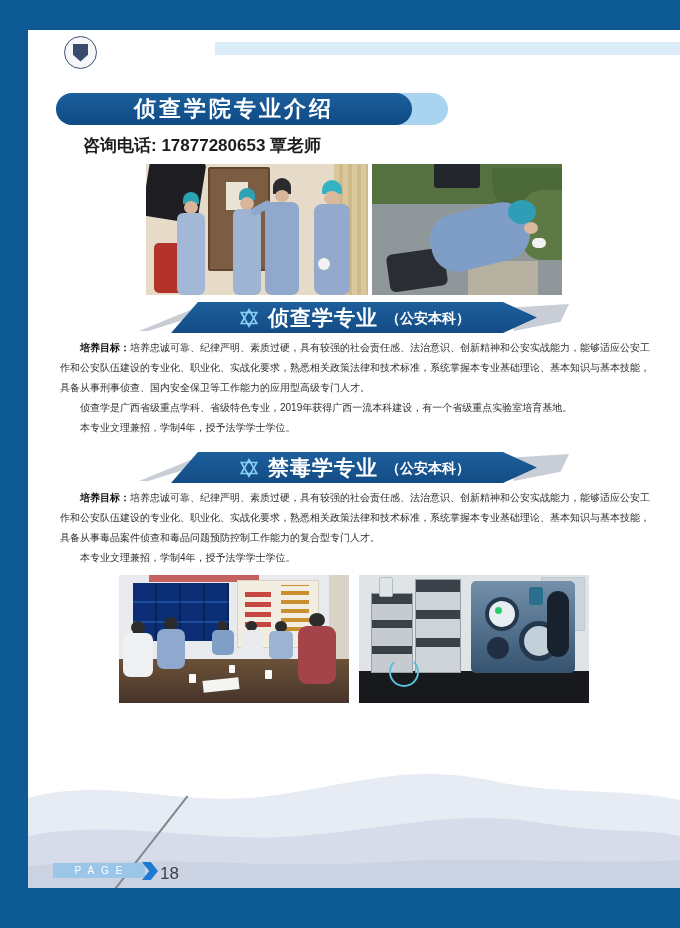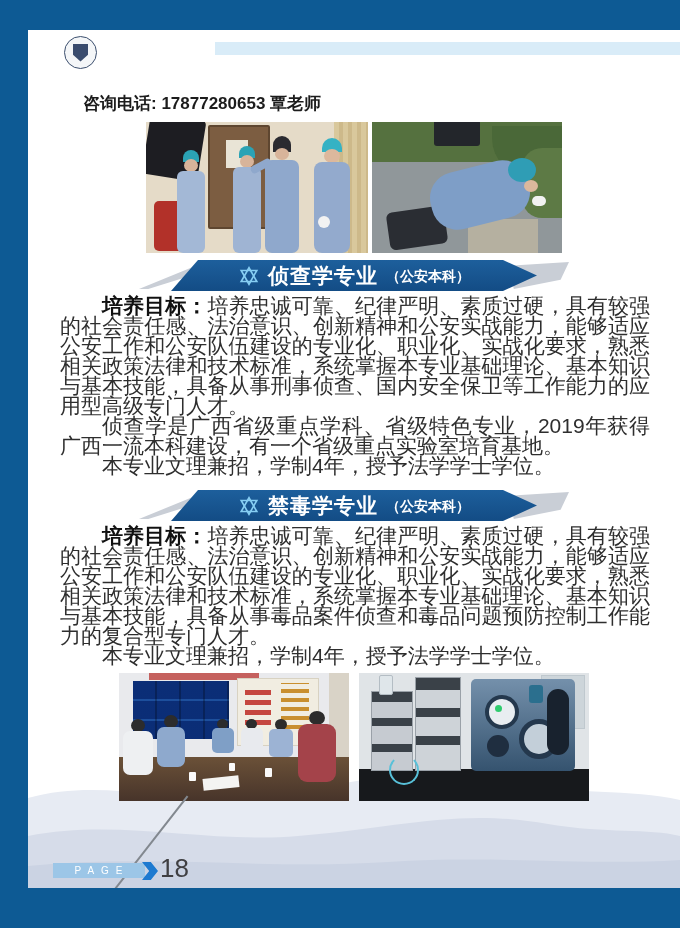--- a/index.html
+++ b/index.html
@@ -58,34 +58,34 @@
   .ribbon{
     position:absolute;left:32px;top:0;width:366px;height:31px;
     background:linear-gradient(180deg,#1d5f9c,#134c85);
     clip-path:polygon(27px 0,332px 0,366px 50%,332px 100%,0 100%);
     display:flex;align-items:center;justify-content:center;gap:8px;
   }
   .ribbon-title{color:#fff;font-size:21px;font-weight:bold;letter-spacing:1px;}
   .ribbon-sub{color:#fff;font-size:14px;font-weight:bold;margin-top:3px;}
   .star-svg{width:22px;height:22px;}
   
-  .body-text{margin:5px 30px 0 32px;font-size:21px;line-height:20px;color:#2e2e2e;text-align:justify;}
+  .body-text{margin:5px 30px 0 32px;font-size:10px;line-height:20px;color:#2e2e2e;text-align:justify;}
   .body-text p{margin:0;text-indent:2em;}
   .plabel{font-weight:bold;color:#111;}
   
   .page-bar{
     position:absolute;left:25px;bottom:10px;height:15px;width:92px;z-index:3;
     background:#9cc6e7;display:flex;align-items:center;justify-content:center;
   }
   .page-bar-label{color:#fff;font-size:10px;letter-spacing:7px;padding-left:6px;}
   .page-arrow{
     position:absolute;left:114px;bottom:8px;z-index:3;width:16px;height:18px;background:#1d7ad0;
     clip-path:polygon(0 0,55% 0,100% 50%,55% 100%,0 100%,45% 50%);
   }
-  .page-num{position:absolute;left:132px;bottom:4px;z-index:3;font-size:26px;color:#3f3f42;}
+  .page-num{position:absolute;left:132px;bottom:4px;z-index:3;font-size:17px;color:#3f3f42;}
   .diag-line{
     position:absolute;left:118px;bottom:-26px;width:1.5px;height:132px;z-index:2;
     background:#82888f;transform:rotate(38deg);
   }
   
   .waves{position:absolute;left:0;right:0;bottom:0;height:140px;z-index:0;}
 </style>
 </head>
 <body>
 
@@ -101,20 +101,26 @@
 
     <div class="header-row">
       <div class="hdr-stripe"></div>
       <div class="logo-wrap">
         <div class="logo-circle">
           <div class="logo-shield"></div>
         </div>
       </div>
     </div>
 
+    <div class="pill-wrap">
+      <div class="pill-light"></div>
+      <div class="pill-dark">
+        <span class="pill-title">侦查学院专业介绍</span>
+      </div>
+    </div>
 
     <div class="contact">咨询电话: 17877280653  覃老师</div>
 
     <div class="photo-row photo-row1">
 
       <div class="photo" style="width:222px;height:131px;background:#e5dbc8;">
         <div class="abs" style="right:0;top:0;width:34px;height:100%;background:repeating-linear-gradient(90deg,#d9c89c 0 5px,#cdb98a 5px 9px);"></div>
         <div class="abs" style="left:62px;top:3px;width:58px;height:100px;background:#7c5d41;border:2px solid #5e4630;border-radius:2px;"></div>
         <div class="abs" style="left:80px;top:18px;width:22px;height:28px;background:#e9e4d6;"></div>
         <div class="abs" style="left:0;top:-6px;width:56px;height:62px;background:#1d1d22;border-radius:5px;transform:rotate(9deg);"></div>

